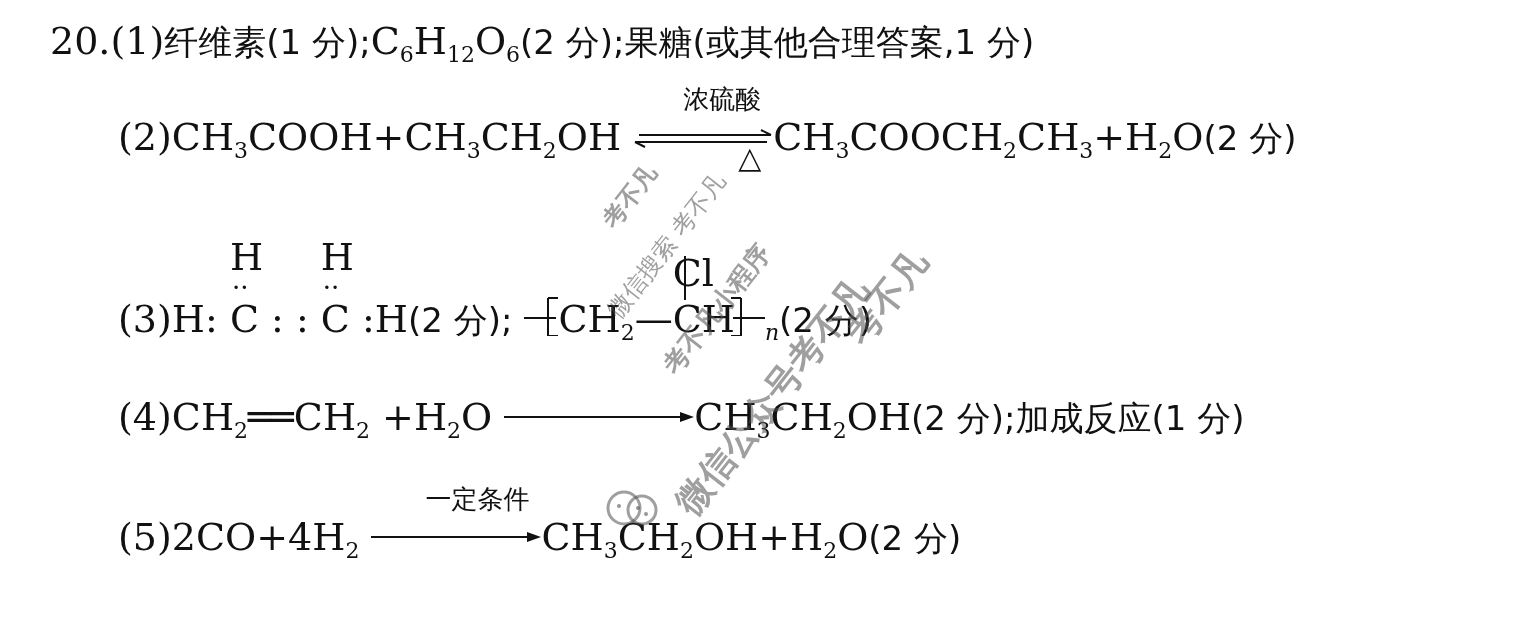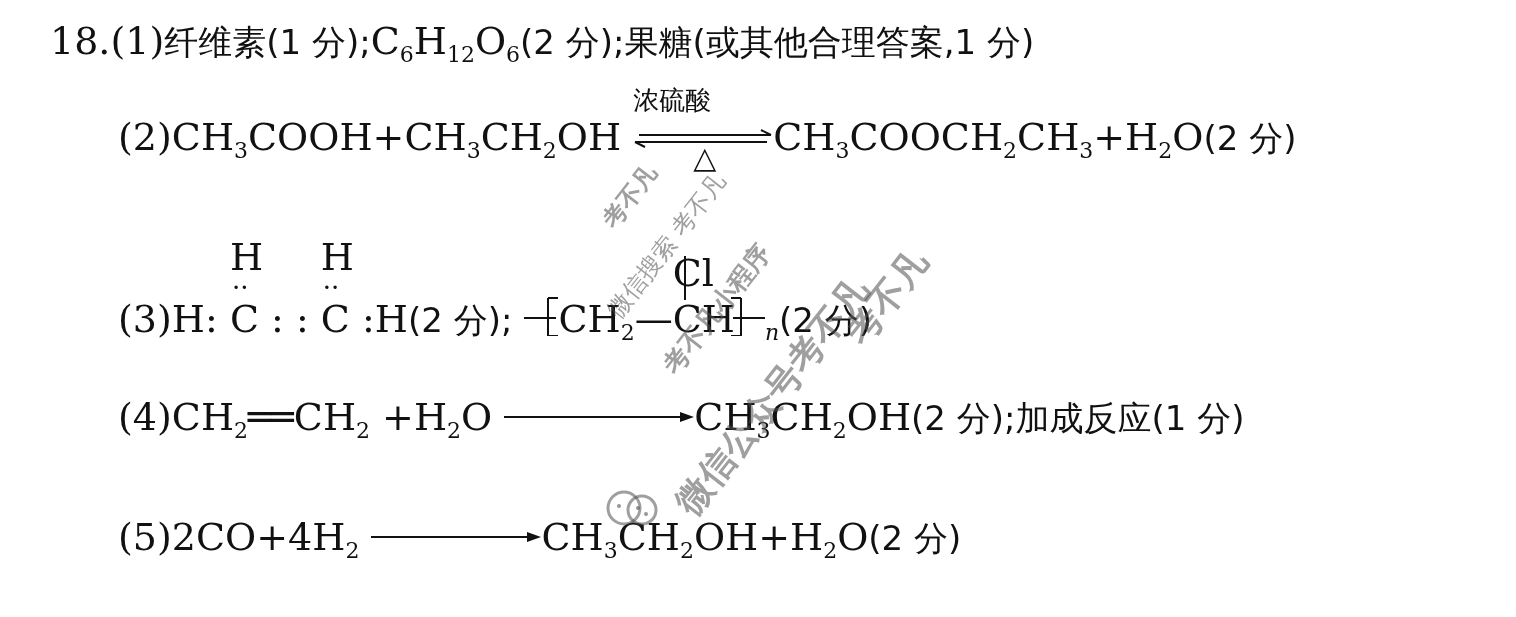--- a/index.html
+++ b/index.html
@@ -7,36 +7,36 @@
          font-family: "DejaVu Serif", "Liberation Serif", serif; color: #111; }
   .line { position: absolute; white-space: nowrap; font-size: 38px; line-height: 1; }
   .cjk { font-family: "DejaVu Sans", "Liberation Sans", sans-serif; font-size: 34px; }
   sub { font-size: 22px; vertical-align: -8px; line-height: 0; }
   .l1 { left: 50px; top: 22px; }
   .l2 { left: 118px; top: 118px; }
   .l3 { left: 118px; top: 300px; }
   .l4 { left: 118px; top: 398px; }
   .l5 { left: 118px; top: 518px; }
   .arrow { display: inline-block; position: relative; vertical-align: middle; height: 40px; }
-  .arrow .top, .arrow .bot { position: absolute; left: 0; right: 12px; text-align: left;
-       font-family: Liberation Sans, sans-serif; font-size: 26px; white-space: nowrap; }
+  .arrow .top, .arrow .bot { position: absolute; left: 0; right: 12px; text-align: right;
+       font-family: Liberation Serif, serif; font-size: 26px; white-space: nowrap; }
   .arrow .top { top: -34px; }
   .arrow .bot { top: 22px; }
   .arrow svg { position: absolute; left: 0; top: 8px; }
   .dots { position: relative; display: inline-block; }
   .abs { position: absolute; font-size: 38px; }
   .pdot { position: absolute; font-size: 26px; }
   .watermark { position: absolute; color: rgba(80,80,80,0.55); font-family: "DejaVu Sans", sans-serif;
                font-weight: bold; transform-origin: left top; white-space: nowrap; pointer-events: none; }
 </style>
 </head>
 <body>
 
 <div class="line l1">
-  <span>18.</span><span>(1)</span><span class="cjk">纤维素(1 分);</span><span>C</span><sub>6</sub><span>H</span><sub>12</sub><span>O</span><sub>6</sub><span class="cjk">(2 分);果糖(或其他合理答案,1 分)</span>
+  <span>20.</span><span>(1)</span><span class="cjk">纤维素(1 分);</span><span>C</span><sub>6</sub><span>H</span><sub>12</sub><span>O</span><sub>6</sub><span class="cjk">(2 分);果糖(或其他合理答案,1 分)</span>
 </div>
 
 <div class="line l2">
   <span>(2)</span><span>CH</span><sub>3</sub><span>COOH+CH</span><sub>3</sub><span>CH</span><sub>2</sub><span>OH</span>
   <span class="arrow" style="width:140px;">
     <span class="top">浓硫酸</span>
     <svg width="140" height="20">
       <line x1="6" y1="6" x2="138" y2="6" stroke="#111" stroke-width="2"></line>
       <polyline points="128,1 138,6" fill="none" stroke="#111" stroke-width="2"></polyline>
       <line x1="2" y1="13" x2="134" y2="13" stroke="#111" stroke-width="2"></line>
@@ -89,20 +89,21 @@
     <svg width="190" height="16">
       <line x1="0" y1="8" x2="186" y2="8" stroke="#111" stroke-width="2"></line>
       <polygon points="176,3 190,8 176,13" fill="#111"></polygon>
     </svg>
   </span><span>CH</span><sub>3</sub><span>CH</span><sub>2</sub><span>OH</span><span class="cjk">(2 分);加成反应(1 分)</span>
 </div>
 
 <div class="line l5">
   <span>(5)</span><span>2CO+4H</span><sub>2</sub>
   <span class="arrow" style="width:170px;">
+    <span class="top">一定条件</span>
     <svg width="170" height="16">
       <line x1="0" y1="8" x2="166" y2="8" stroke="#111" stroke-width="2"></line>
       <polygon points="156,3 170,8 156,13" fill="#111"></polygon>
     </svg>
   </span><span>CH</span><sub>3</sub><span>CH</span><sub>2</sub><span>OH+H</span><sub>2</sub><span>O</span><span class="cjk">(2 分)</span>
 </div>
 
 <div class="watermark" style="left:595px;top:215px;font-size:24px;transform:rotate(-52deg);">考不凡</div>
 <div class="watermark" style="left:600px;top:305px;font-size:24px;font-weight:normal;transform:rotate(-52deg);">微信搜索 考不凡</div>
 <div class="watermark" style="left:655px;top:360px;font-size:26px;transform:rotate(-52deg);">考不凡小程序</div>

